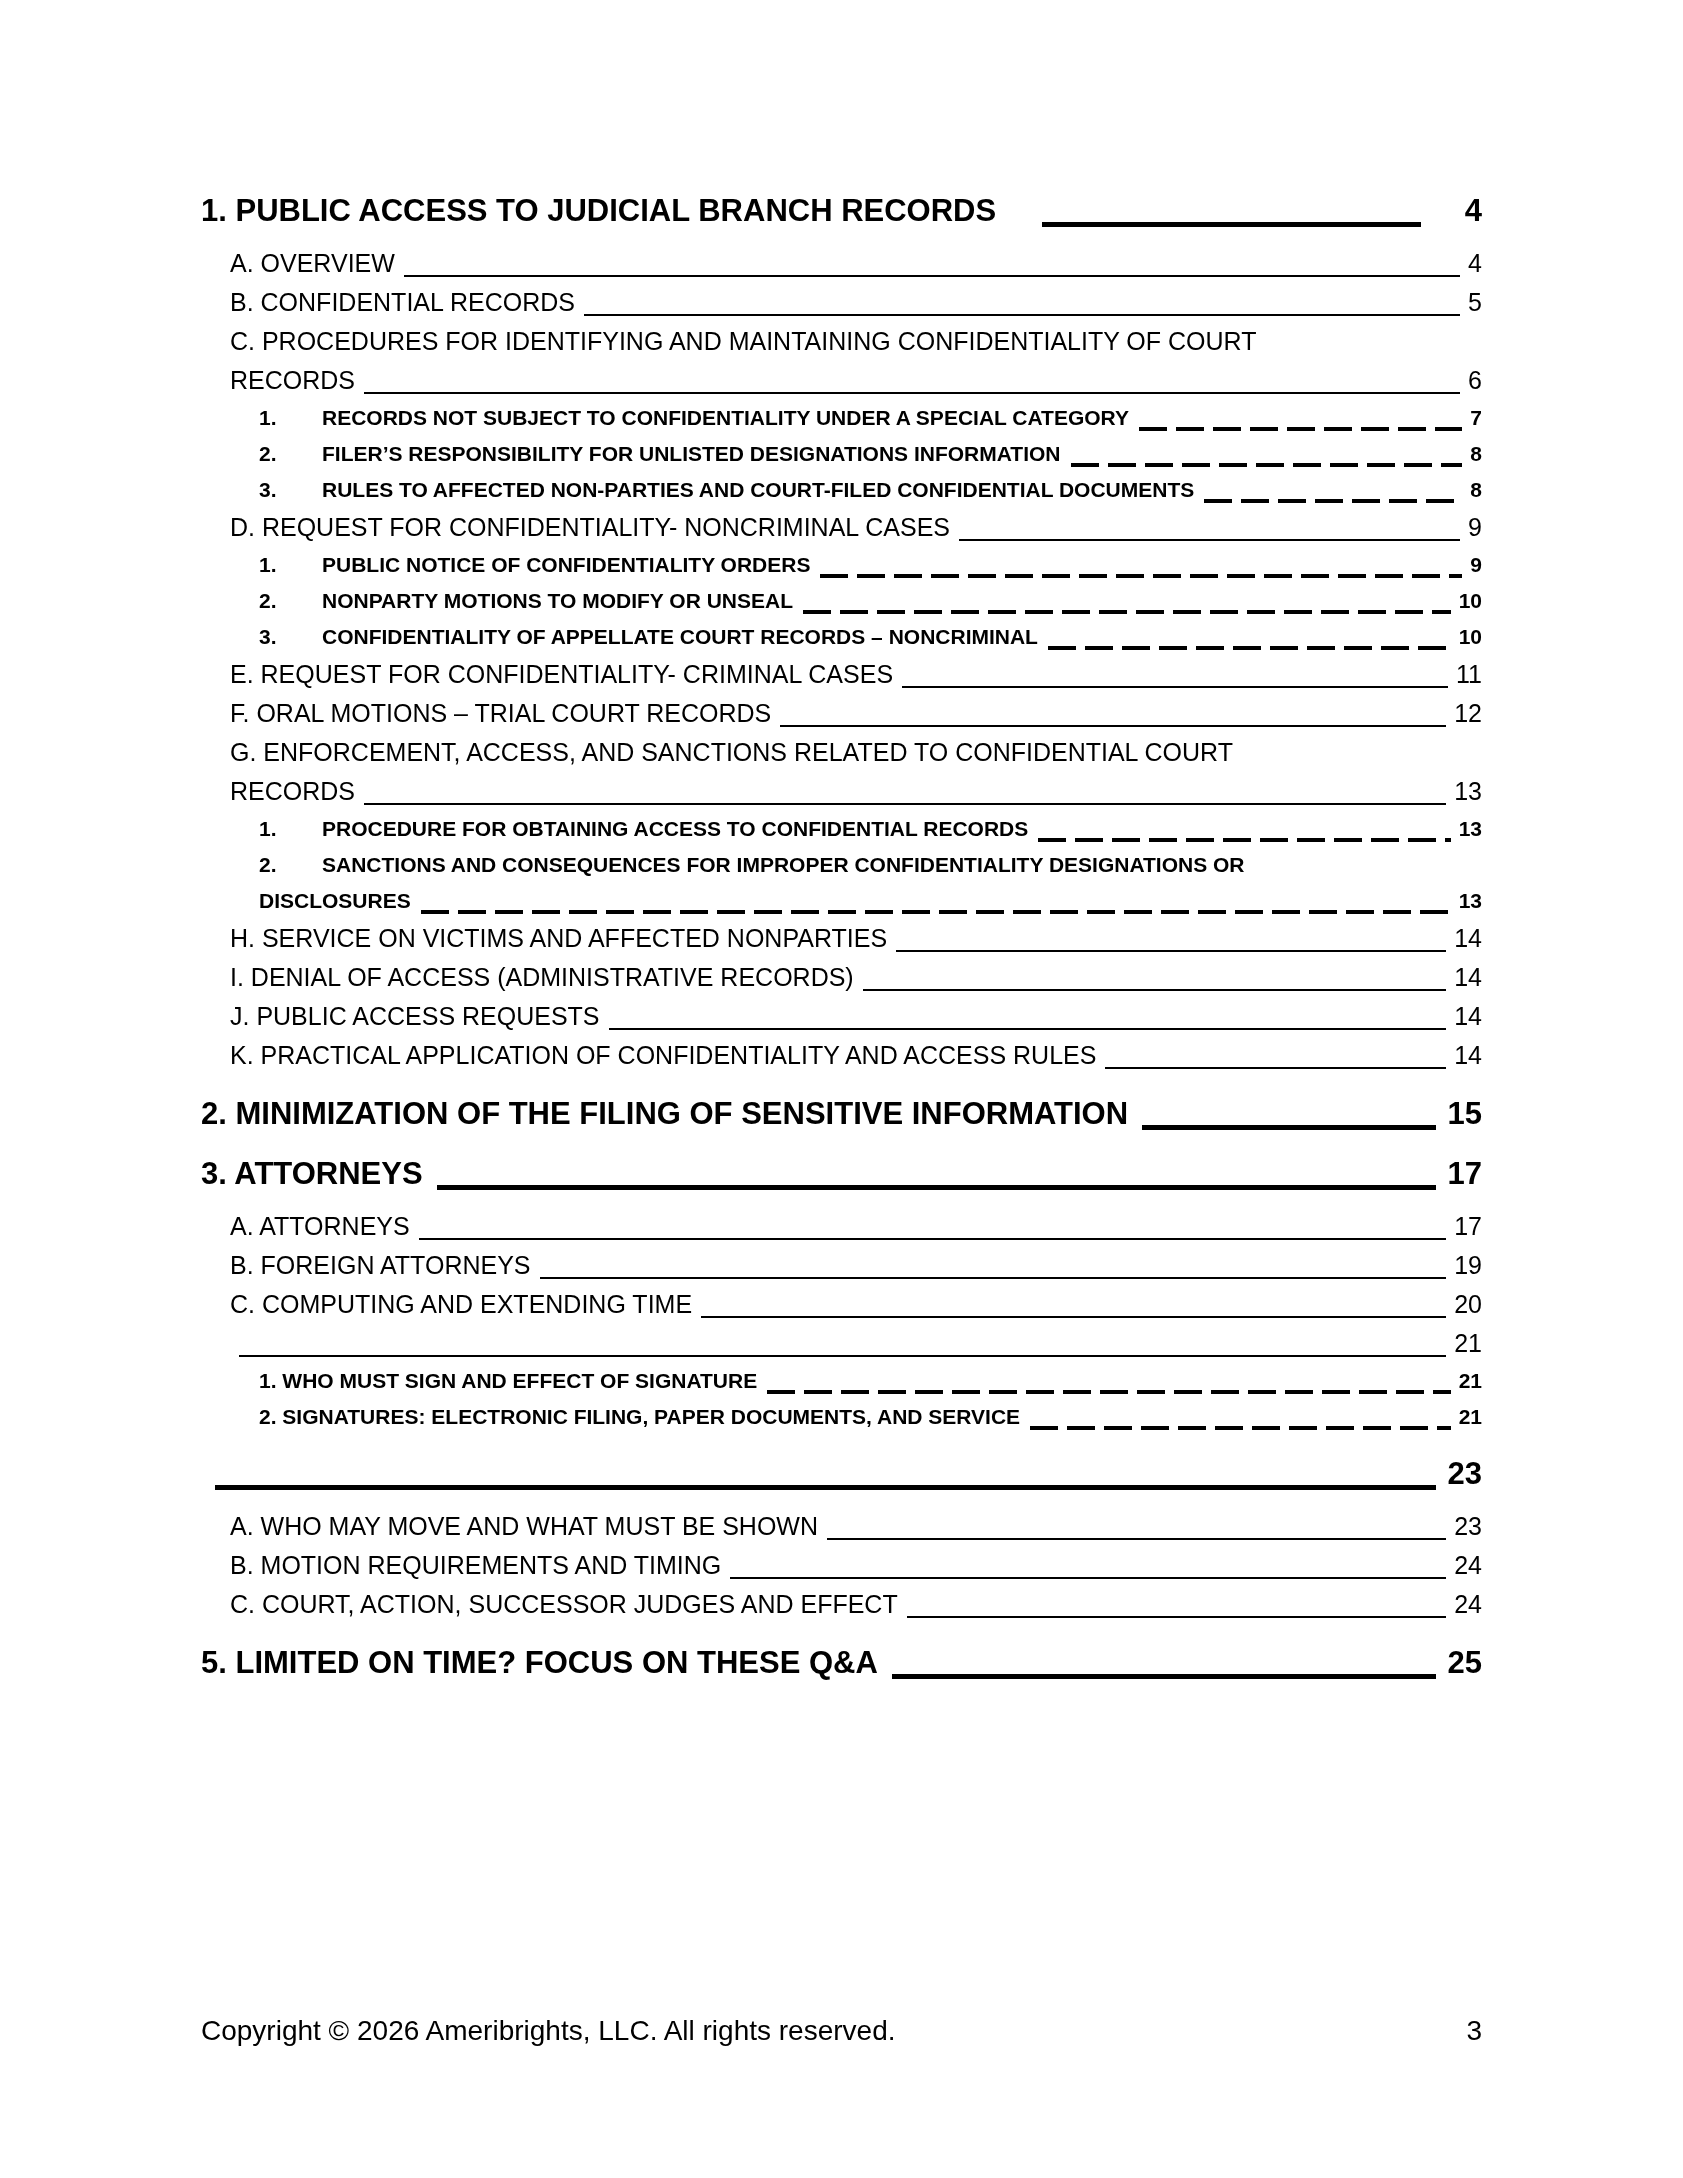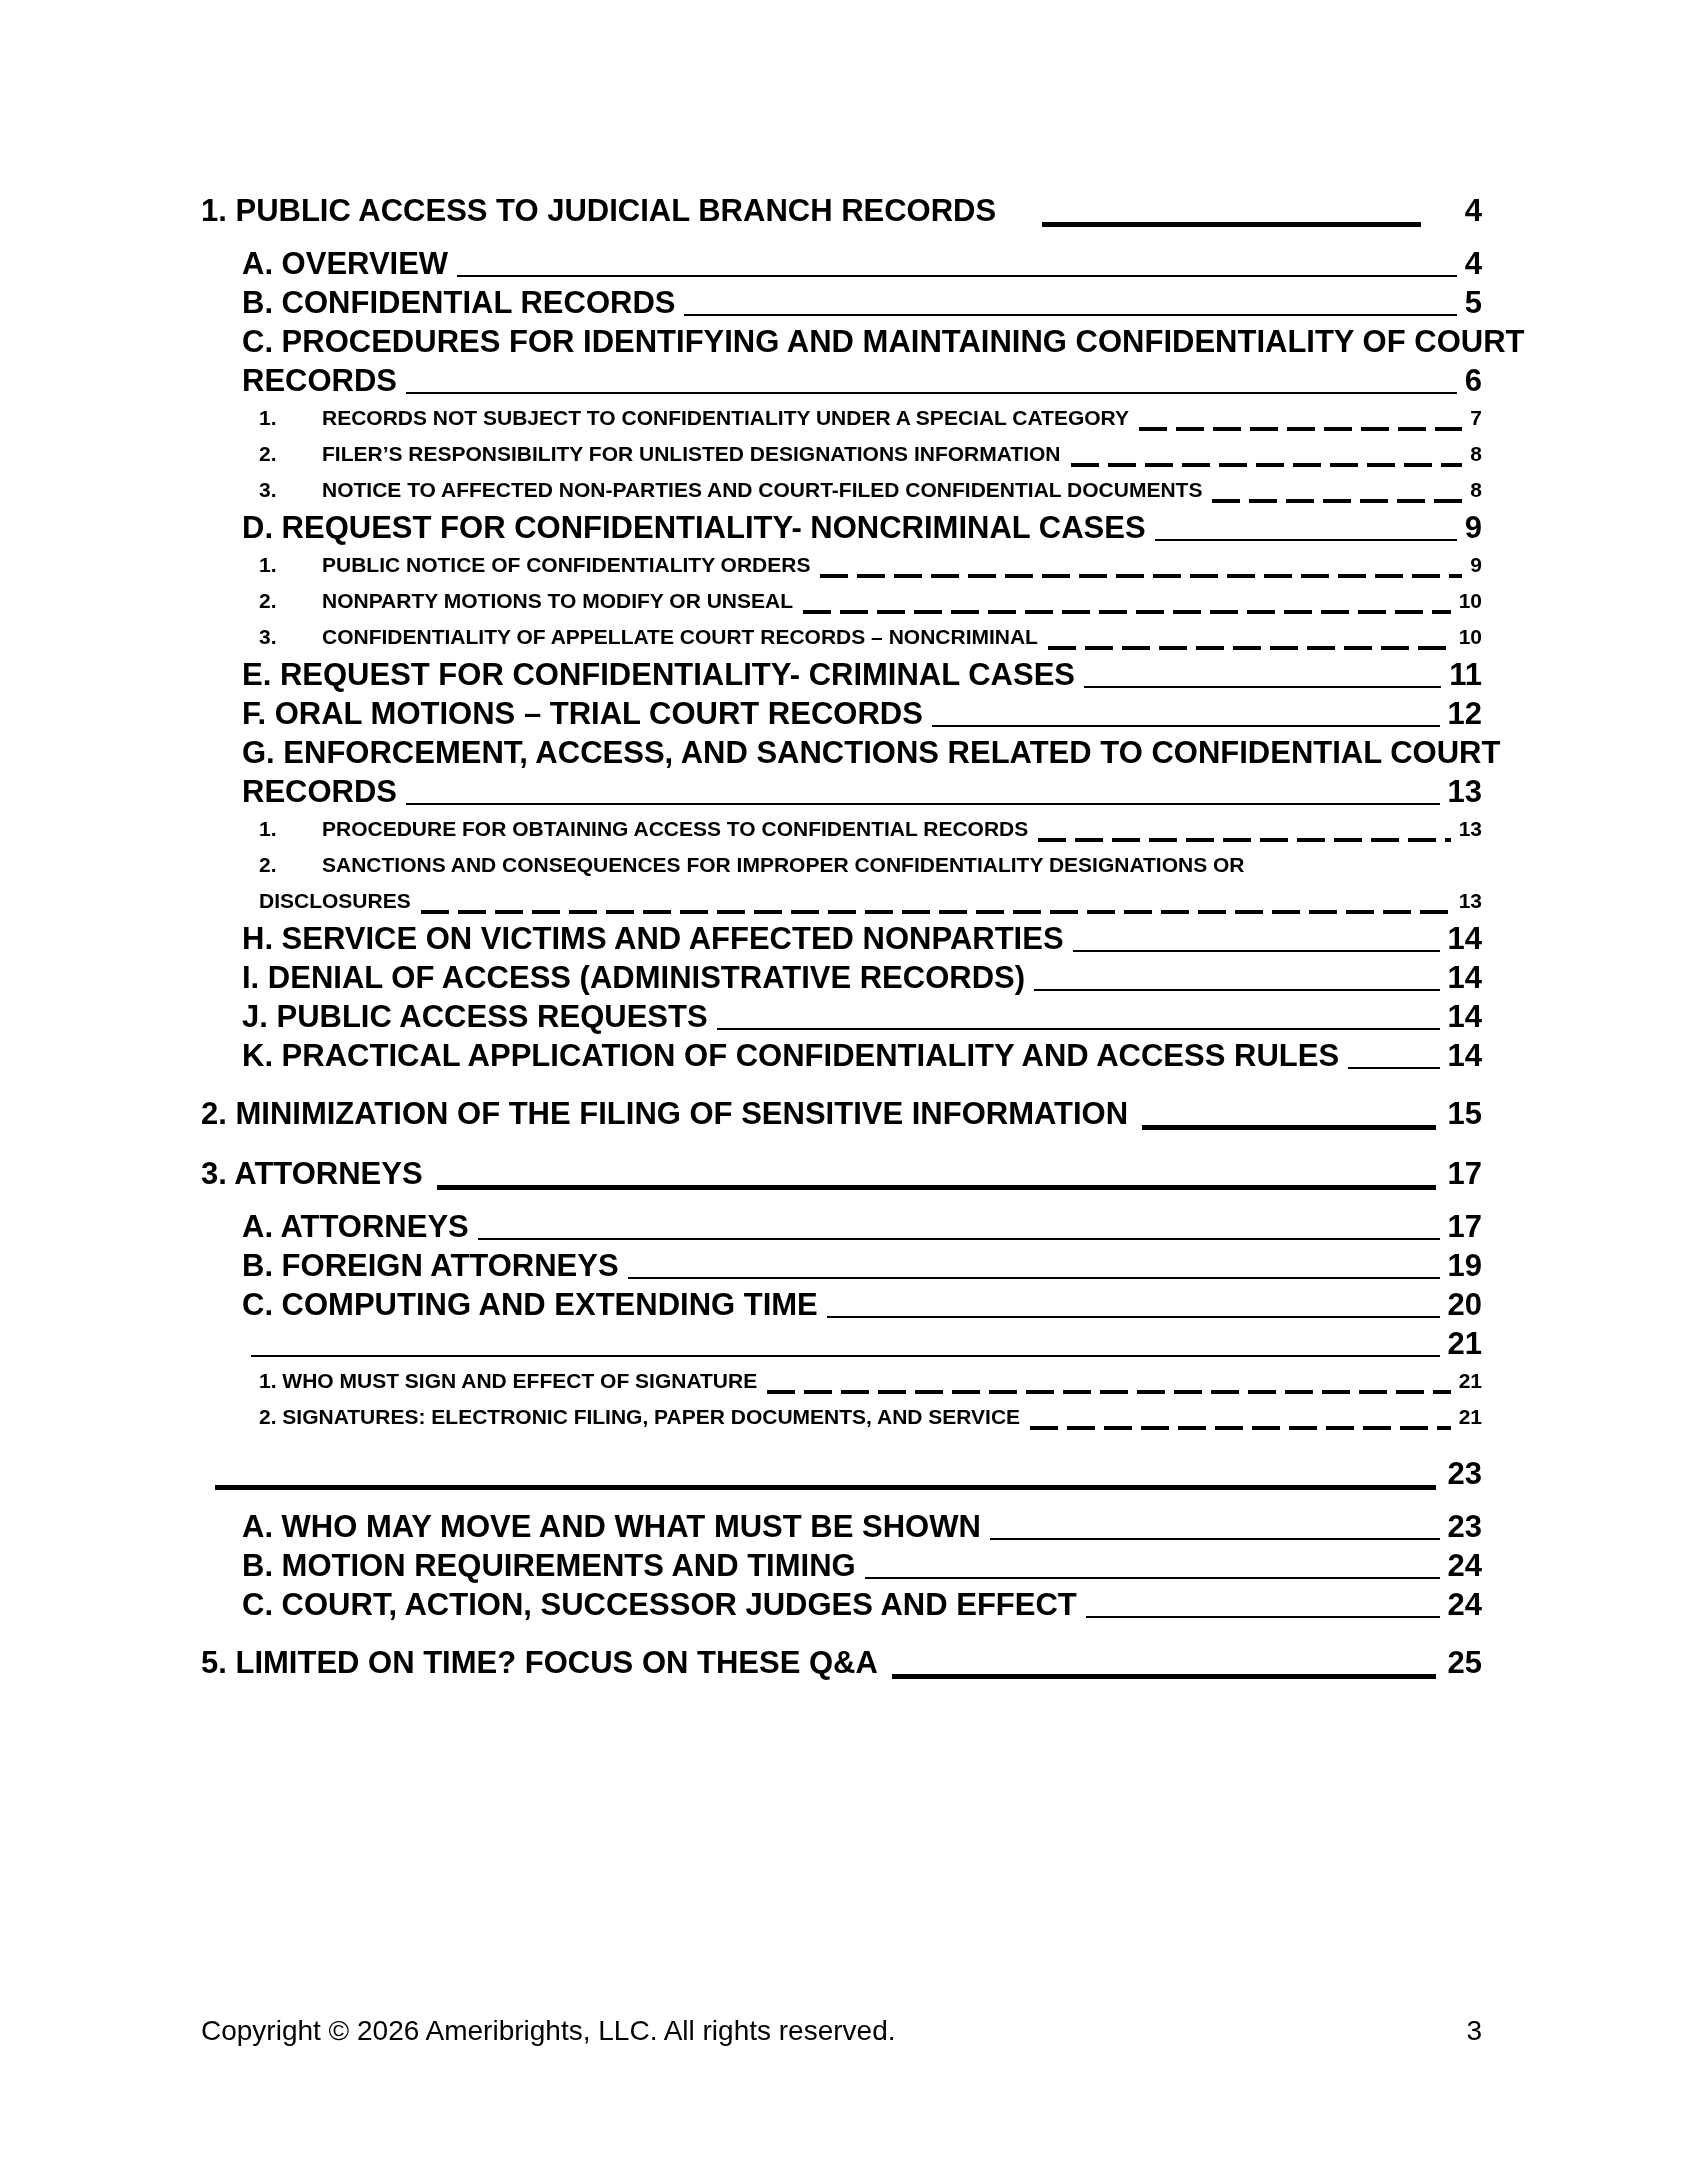--- a/index.html
+++ b/index.html
@@ -29,21 +29,21 @@
     align-self: flex-end;
     height: 0;
     min-width: 24px;
   }
 
   
   .row.h1 { font-weight: bold; font-size: 31px; line-height: 42px; }
   .row.h1 .leader { border-bottom: 5px solid #000; margin: 0 12px 5px 14px; }
 
   
-  .row.l2 { margin-left: 41px; font-size: 31px; line-height: 39px; font-weight: bold; }
+  .row.l2 { margin-left: 29px; font-size: 25px; line-height: 39px; font-weight: normal; }
   .row.l2 .leader { border-bottom: 2px solid #000; margin: 0 8px 6px 9px; }
 
   
   .row.l3, .row.l3tab { margin-left: 58px; font-weight: bold; font-size: 21px; line-height: 36px; }
   .row.l3 .leader, .row.l3tab .leader {
     height: 4px;
     background: repeating-linear-gradient(90deg, #000 0 28px, transparent 28px 37px);
     border-bottom: 0;
     margin: 0 8px 5px 10px;
     align-self: flex-end;
@@ -102,21 +102,21 @@
         <span class="pg">7</span>
       </div>
       <div class="row l3tab">
         <span class="num">2.</span>
         <span class="txt">FILER’S RESPONSIBILITY FOR UNLISTED DESIGNATIONS INFORMATION</span>
         <span class="leader"></span>
         <span class="pg">8</span>
       </div>
       <div class="row l3tab">
         <span class="num">3.</span>
-        <span class="txt">NOTICE TO AFFECTED NON-PARTIES AND COURT-FILED CONFIDENTIAL DOCUMENTS</span>
+        <span class="txt">RULES TO AFFECTED NON-PARTIES AND COURT-FILED CONFIDENTIAL DOCUMENTS</span>
         <span class="leader"></span>
         <span class="pg">8</span>
       </div>
       <div class="row l2">
         <span class="txt">D. REQUEST FOR CONFIDENTIALITY- NONCRIMINAL CASES</span>
         <span class="leader"></span>
         <span class="pg">9</span>
       </div>
       <div class="row l3tab">
         <span class="num">1.</span>

